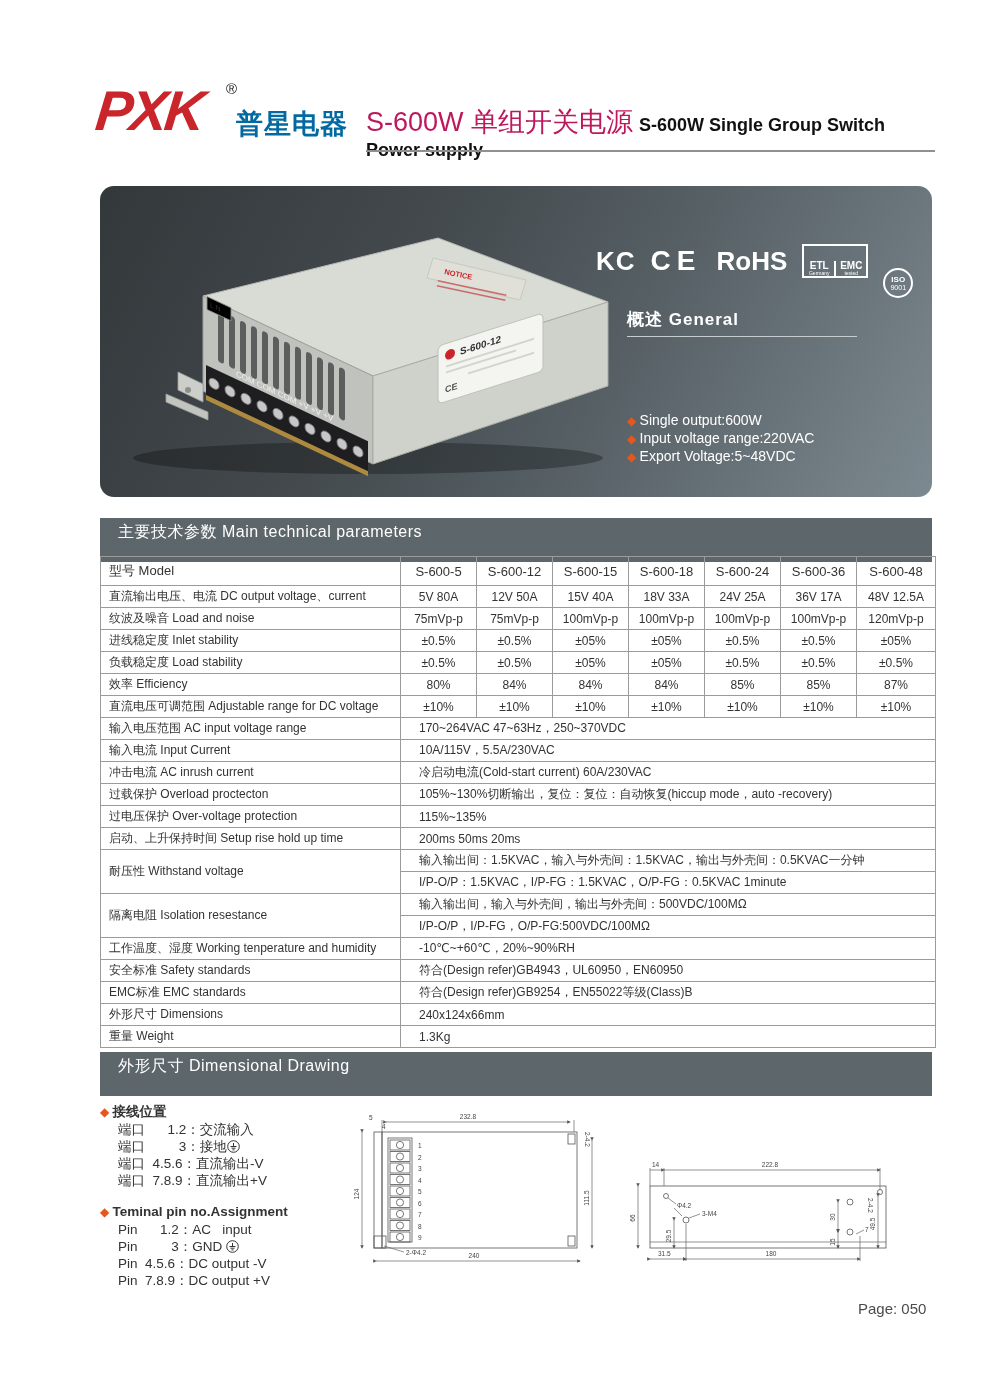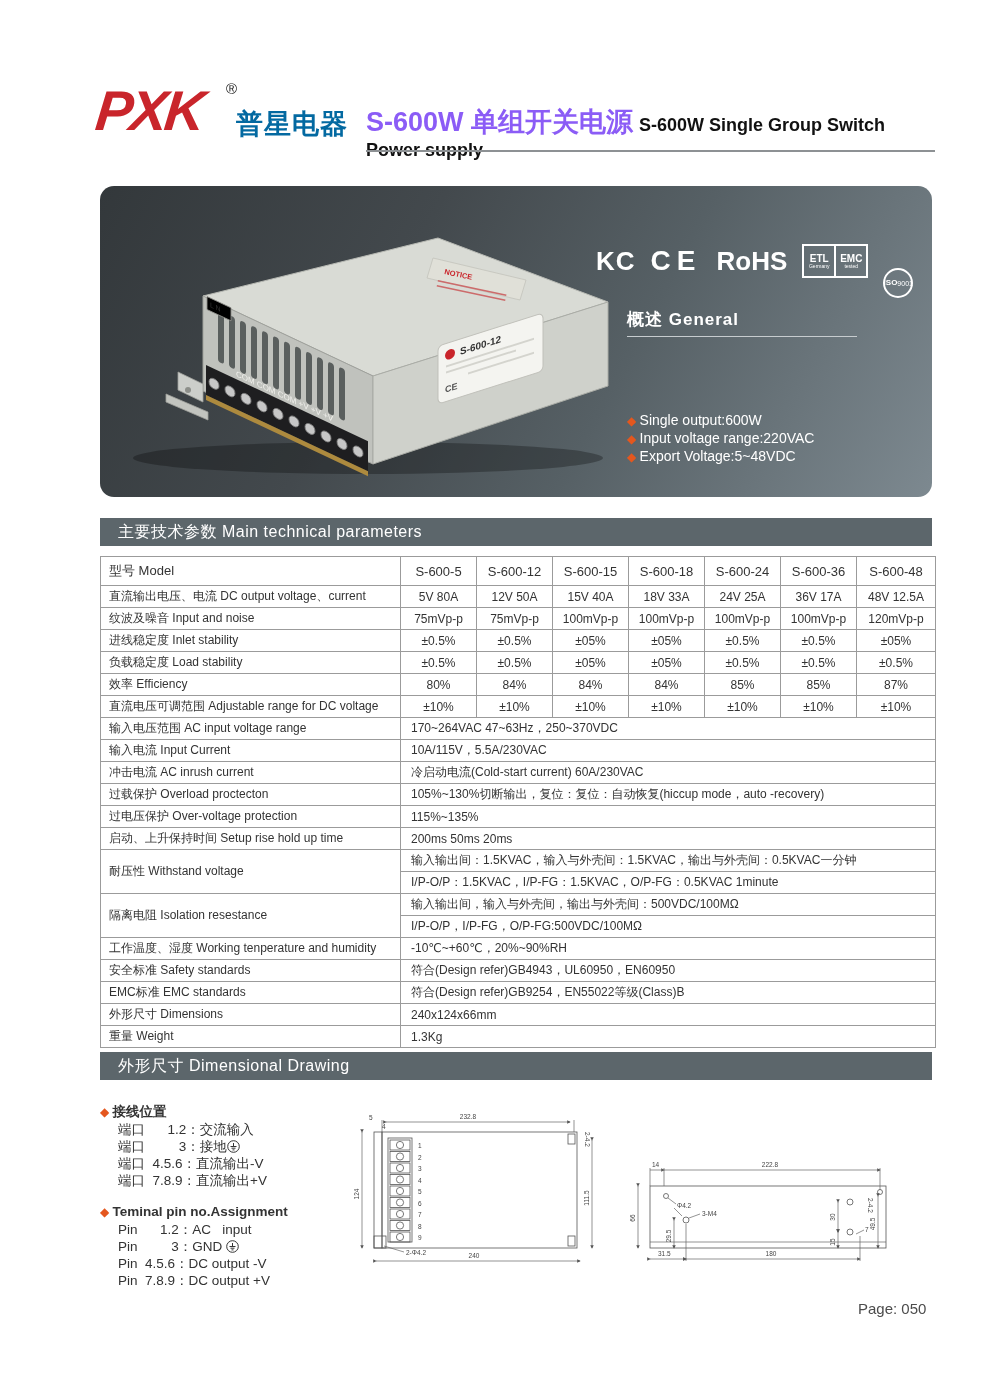--- a/index.html
+++ b/index.html
@@ -6,62 +6,62 @@
   #page{position:relative;width:998px;height:1374px;background:#fff;overflow:hidden;
         font-family:"Liberation Sans","DejaVu Sans",sans-serif;color:#222;}
 
   
   .logo{position:absolute;left:96px;top:84px;width:260px;height:60px;}
   .logo-pxk{position:absolute;left:0;top:-6px;font-size:56px;font-weight:900;font-style:italic;
             color:#c9252b;letter-spacing:-3px;transform:skewX(-6deg);}
   .logo-reg{position:absolute;left:130px;top:-4px;font-size:15px;color:#222;font-style:normal;}
   .logo-cn{position:absolute;left:140px;top:22px;font-size:27px;font-weight:bold;color:#0369a1;letter-spacing:1px;}
   .title-line{position:absolute;left:366px;top:104px;width:569px;}
-  .title-cn{font-size:27px;font-weight:bold;color:#8b5cf6;}
+  .title-cn{font-size:27px;font-weight:normal;color:#be185d;}
   .title-en{font-size:18px;font-weight:bold;color:#111;margin-left:6px;}
   .title-rule{position:absolute;left:366px;top:150px;width:569px;height:2px;background:#8d9194;}
 
   
   .hero{position:absolute;left:100px;top:186px;width:832px;height:311px;border-radius:14px;overflow:hidden;
         background:linear-gradient(118deg,#33383b 0%,#43494d 35%,#566065 62%,#7d8990 100%);}
   .certs{position:absolute;left:496px;top:38px;display:flex;align-items:center;gap:15px;color:#fff;}
   .c-kc{font-size:26px;font-weight:900;letter-spacing:1px;}
   .c-ce{font-size:28px;font-weight:900;letter-spacing:6px;}
   .c-rohs{font-size:26px;font-weight:900;letter-spacing:0;}
-  .c-etl{display:flex;width:66px;height:34px;border:2px solid #fff;box-sizing:border-box;}
+  .c-etl{display:flex;width:66px;height:34px;border:2px solid #fff;box-sizing:border-box;align-items:flex-end;}
   .c-etl .cell{flex:1;display:flex;flex-direction:column;align-items:center;justify-content:center;line-height:1;}
   .c-etl .cell:first-child{border-right:2px solid #fff;}
   .c-etl .t1{font-size:10px;font-weight:bold;}
   .c-etl .t2{font-size:5px;}
-  .c-iso{width:30px;height:30px;border:2px solid #fff;border-radius:50%;display:flex;
+  .c-iso{width:30px;height:30px;border:2px solid #fff;border-radius:50%;display:flex;flex-direction:column;
          align-items:center;justify-content:center;line-height:1;box-sizing:border-box;margin-top:44px;}
   .c-iso .t1{font-size:8px;font-weight:bold;}
   .c-iso .t2{font-size:7px;}
   .general-title{position:absolute;left:527px;top:122px;font-size:17px;color:#fff;letter-spacing:1px;font-weight:bold;}
   .general-rule{position:absolute;left:527px;top:150px;width:230px;height:1px;background:#c7cccf;}
   .bullets{position:absolute;left:527px;color:#fff;}
   .bullets .bline{white-space:pre;line-height:17px;font-size:14px;}
   .bullets-cn{top:163px;font-weight:bold;}
   .bullets-en{top:226px;}
   .diamond{color:#e4571e;font-size:12px;}
 
   
-  .secbar{position:absolute;left:100px;width:832px;height:28px;background:#5c666b;color:#fff;
+  .secbar{position:absolute;left:100px;width:832px;height:44px;background:#5c666b;color:#fff;
           font-size:16px;line-height:28px;padding-left:18px;box-sizing:border-box;letter-spacing:0.5px;}
   #secbar1{top:518px;}
   #secbar2{top:1052px;}
 
   
   .spec{position:absolute;left:100px;top:556px;border-collapse:collapse;table-layout:fixed;
         width:835px;font-size:12px;color:#333;}
   .spec td{border:1px solid #9b9b9b;height:21px;padding:0 5px;overflow:hidden;white-space:nowrap;}
   .spec tr.hd td{height:28px;font-size:13px;}
   .spec td.param{text-align:left;padding-left:8px;}
   .spec td.val{text-align:center;padding:0 1px;}
-  .spec td.full{text-align:left;padding-left:10px;}
+  .spec td.full{text-align:left;padding-left:18px;}
 
   
   .wiring{position:absolute;left:100px;top:1103px;font-size:13.5px;color:#333;}
   .wtitle{white-space:pre;line-height:18px;font-weight:bold;}
   .wline{white-space:pre;line-height:17px;padding-left:18px;}
   .wgap{height:14px;}
   .gnd{vertical-align:-2px;}
 
   
   .drw{position:absolute;}
@@ -214,21 +214,21 @@
       <td class="param">直流输出电压、电流  DC output voltage、current</td>
       <td class="val">5V  80A</td>
       <td class="val">12V  50A</td>
       <td class="val">15V  40A</td>
       <td class="val">18V  33A</td>
       <td class="val">24V  25A</td>
       <td class="val">36V  17A</td>
       <td class="val">48V  12.5A</td>
     </tr>
     <tr>
-      <td class="param">纹波及噪音  Input and noise</td>
+      <td class="param">纹波及噪音  Load and noise</td>
       <td class="val">75mVp-p</td>
       <td class="val">75mVp-p</td>
       <td class="val">100mVp-p</td>
       <td class="val">100mVp-p</td>
       <td class="val">100mVp-p</td>
       <td class="val">100mVp-p</td>
       <td class="val">120mVp-p</td>
     </tr>
     <tr>
       <td class="param">进线稳定度  Inlet stability</td>

